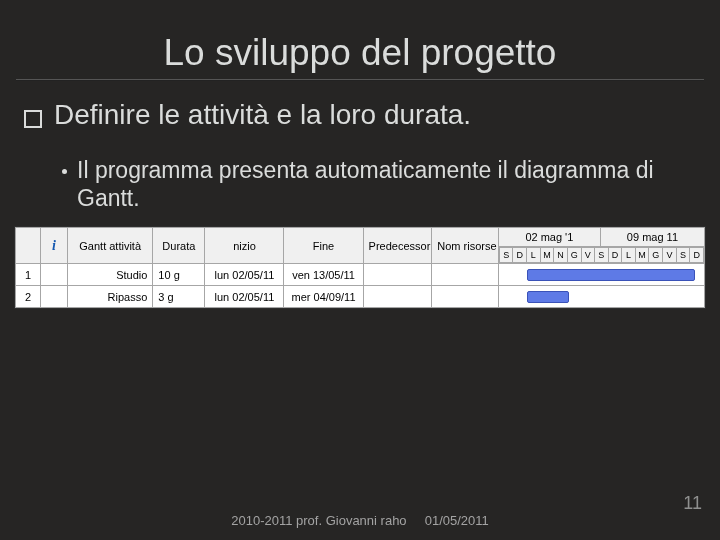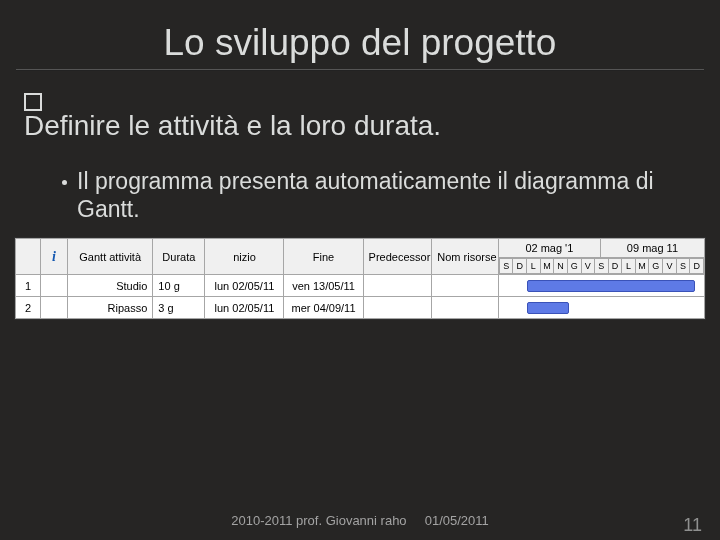--- a/index.html
+++ b/index.html
@@ -8,37 +8,36 @@
     background: #262524;
     font-family: Arial, sans-serif;
     color: #dadcdb;
     position: relative;
     overflow: hidden;
   }
   .title {
     text-align: center;
     font-size: 37px;
     color: #dadcdb;
-    padding-top: 22px;
+    padding-top: 32px;
     font-weight: 400;
   }
   .underline {
     height: 2px;
     background: linear-gradient(to bottom, #555 50%, #222 50%);
     margin: 5px 16px 0 16px;
   }
   .content {
     padding: 12px 24px 0 24px;
   }
   .bullet-line {
     display: flex;
     align-items: baseline;
-    gap: 3px;
+    gap: 12px;
     margin-top: 6px;
-    flex-direction: column;
   }
   .square-bullet {
     display: inline-block;
     width: 18px; height: 18px;
     border: 2px solid #dadcdb;
     flex-shrink: 0;
     position: relative;
     top: 4px;
   }
   .bullet-text {
@@ -118,21 +117,21 @@
     position: absolute;
     bottom: 12px;
     width: 100%;
     text-align: center;
     font-size: 13px;
     color: #a3a3a3;
   }
   .pagenum {
     position: absolute;
     right: 18px;
-    bottom: 4px;
+    bottom: 26px;
     font-size: 18px;
     color: #8f908f;
   }
 </style>
 </head>
 <body>
 
 <div class="title">Lo sviluppo del progetto</div>
 <div class="underline"></div>
 

